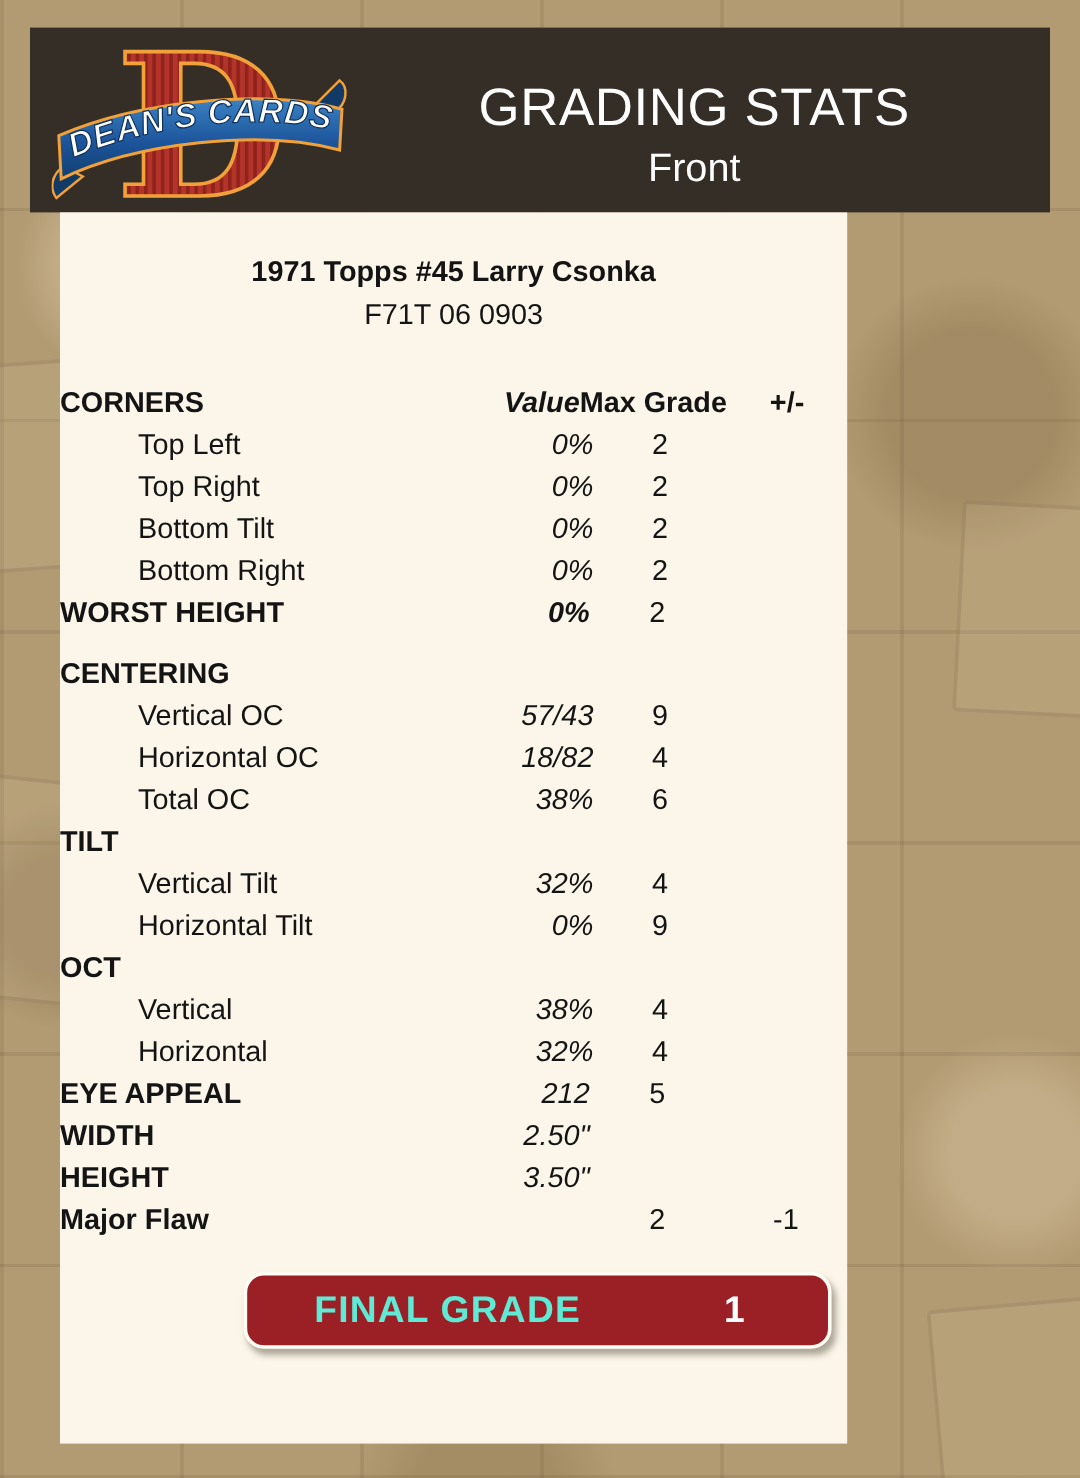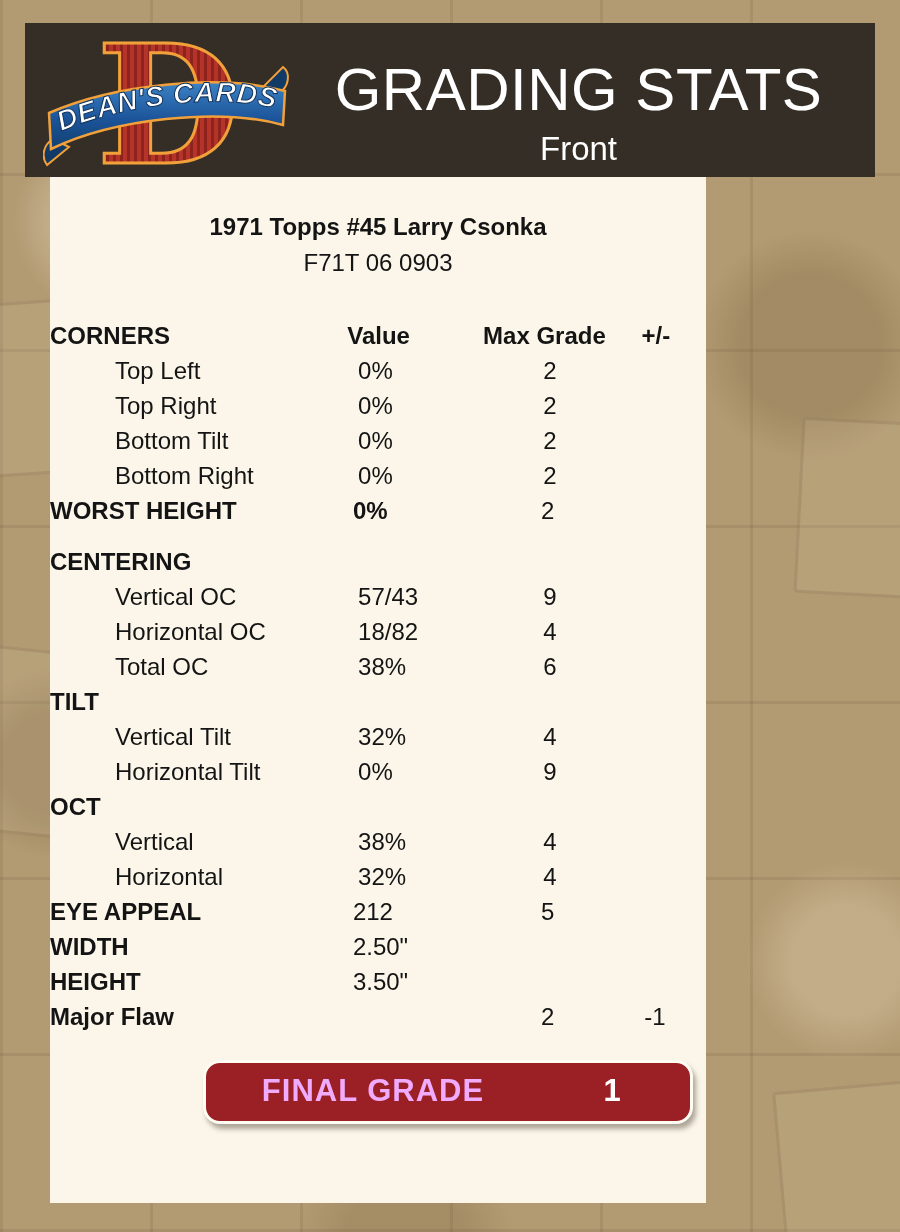--- a/index.html
+++ b/index.html
@@ -33,53 +33,53 @@
   .header {
     position: absolute; left: 25px; top: 23px; width: 850px; height: 154px;
     background: #352e26;
   }
   .logo { position: absolute; left: 18px; top: 6px; width: 250px; height: 142px; }
   .header-titles {
     position: absolute; left: 265px; right: 8px; top: 0; height: 100%;
     display: flex; flex-direction: column; justify-content: center; align-items: center;
     padding-top: 24px; box-sizing: border-box; color: #ffffff;
   }
-  .header-title { font-size: 60px; line-height: 1.1; letter-spacing: 0.5px; }
+  .header-title { font-size: 44px; line-height: 1.1; letter-spacing: 0.5px; }
   .header-subtitle { font-size: 33px; line-height: 1.1; margin-top: 8px; }
 
   .content {
     position: absolute; left: 50px; top: 177px; width: 656px; height: 1026px;
     background: #fbf6e9; color: #141414;
   }
   .card-title { margin-top: 36px; text-align: center; font-weight: bold; font-size: 24px; line-height: 28px; }
   .card-code  { margin-top: 8px;  text-align: center; font-size: 24px; line-height: 28px; }
 
   .grading-table { margin-top: 41px; }
   .row { display: flex; align-items: center; height: 35px; font-size: 24px; }
   .row.gap { margin-top: 16px; }
   .c { display: block; box-sizing: border-box; white-space: nowrap; }
   .c-label { width: 350px; text-align: left; }
   .row.item .c-label { padding-left: 65px; }
-  .c-value { width: 160px; text-align: left; }
+  .c-value { width: 160px; text-align: right; font-style: italic; }
   .c-max   { width: 130px; text-align: center; }
   .c-pm    { width: 118px; text-align: center; }
   .row.hdr .c-label, .row.hdr .c-value, .row.hdr .c-max, .row.hdr .c-pm { font-weight: bold; }
   .row.section .c-label, .row.total .c-label, .row.section-row .c-label { font-weight: bold; }
   .row.total .c-value { font-weight: bold; }
 
   .final-grade {
     position: absolute; left: 153px; top: 883px; width: 490px; height: 64px;
     background: #9b2026;
     border: 3px solid #fffdf3; border-radius: 17px;
     box-shadow: 3px 5px 5px rgba(110,100,85,0.55);
     box-sizing: border-box; cursor: pointer;
   }
   .fg-label {
     position: absolute; left: 167px; top: 50%; transform: translate(-50%,-52%);
-    font-size: 31px; font-weight: bold; color: #f0abfc; letter-spacing: 1px; white-space: nowrap;
+    font-size: 31px; font-weight: bold; color: #5eead4; letter-spacing: 1px; white-space: nowrap;
   }
   .fg-value {
     position: absolute; left: 406px; top: 50%; transform: translate(-50%,-52%);
     font-size: 31px; font-weight: bold; color: #ffffff;
   }
 </style>
 </head>
 <body>
 
 <div class="page">

